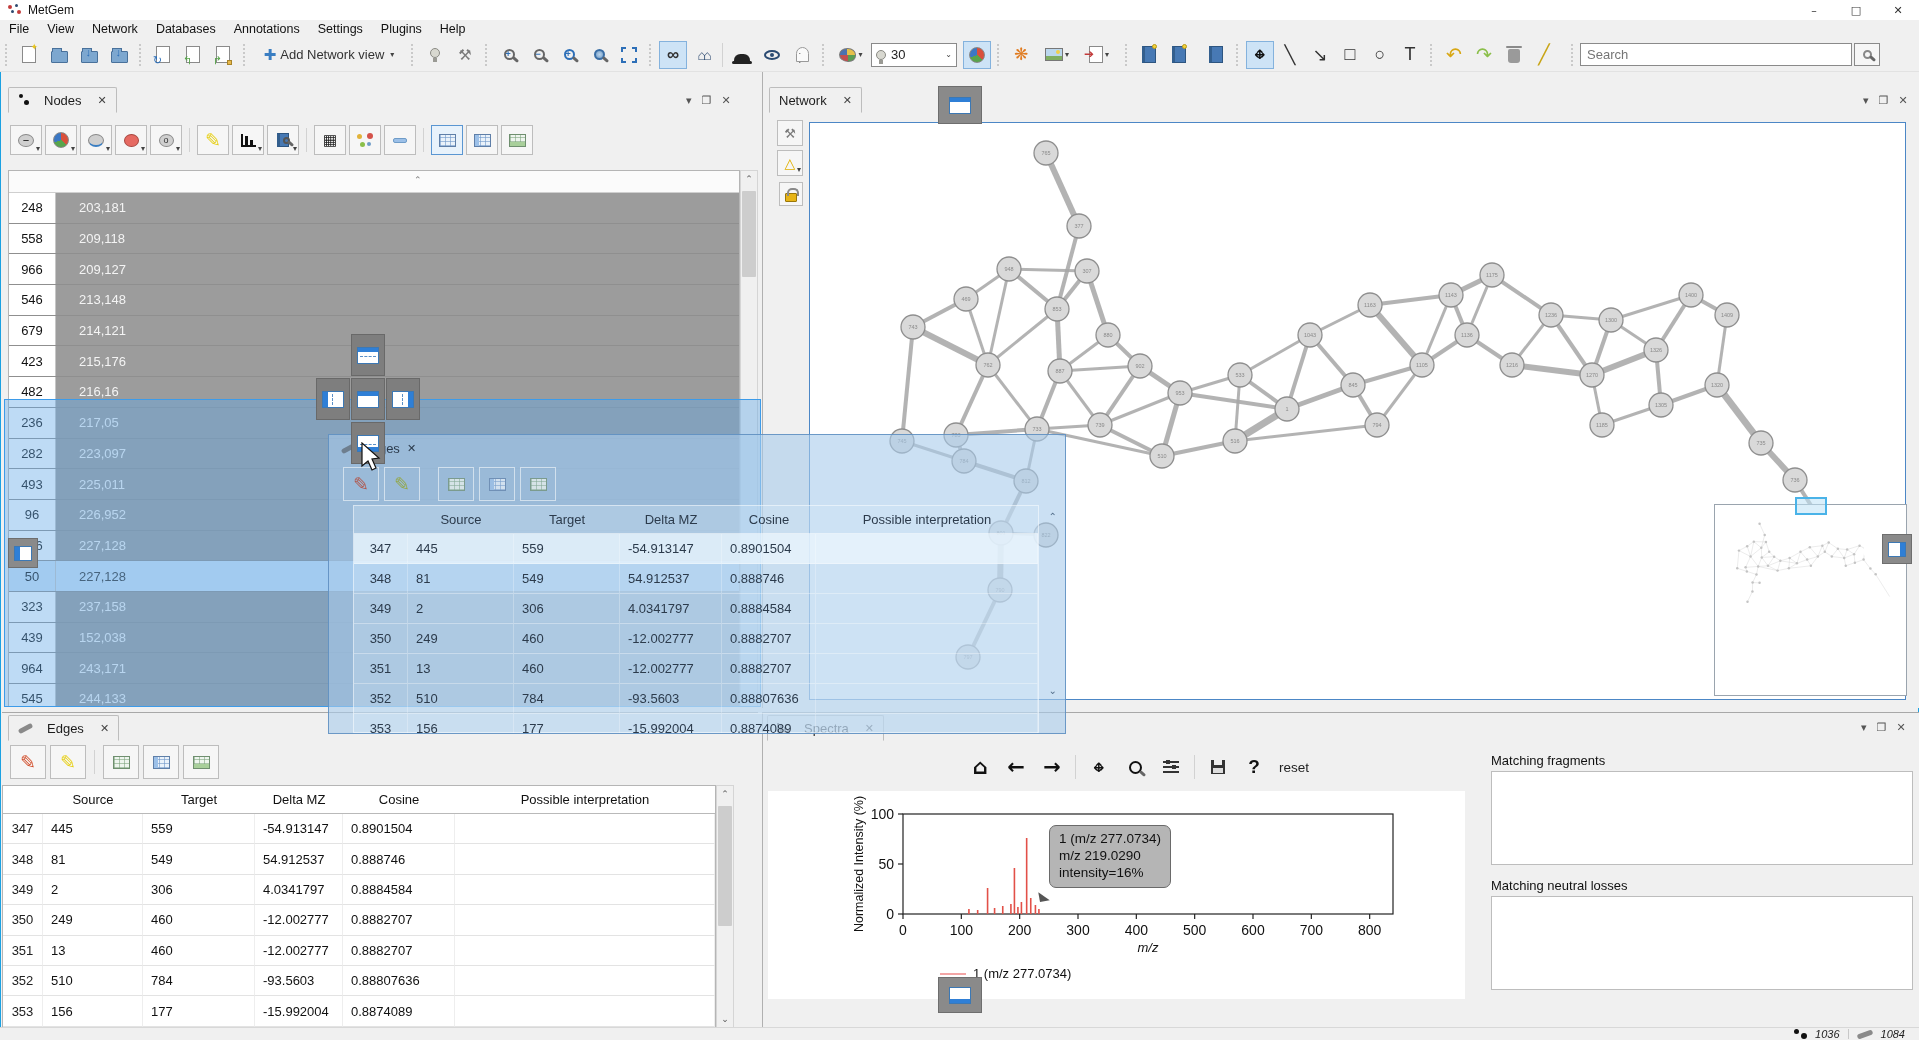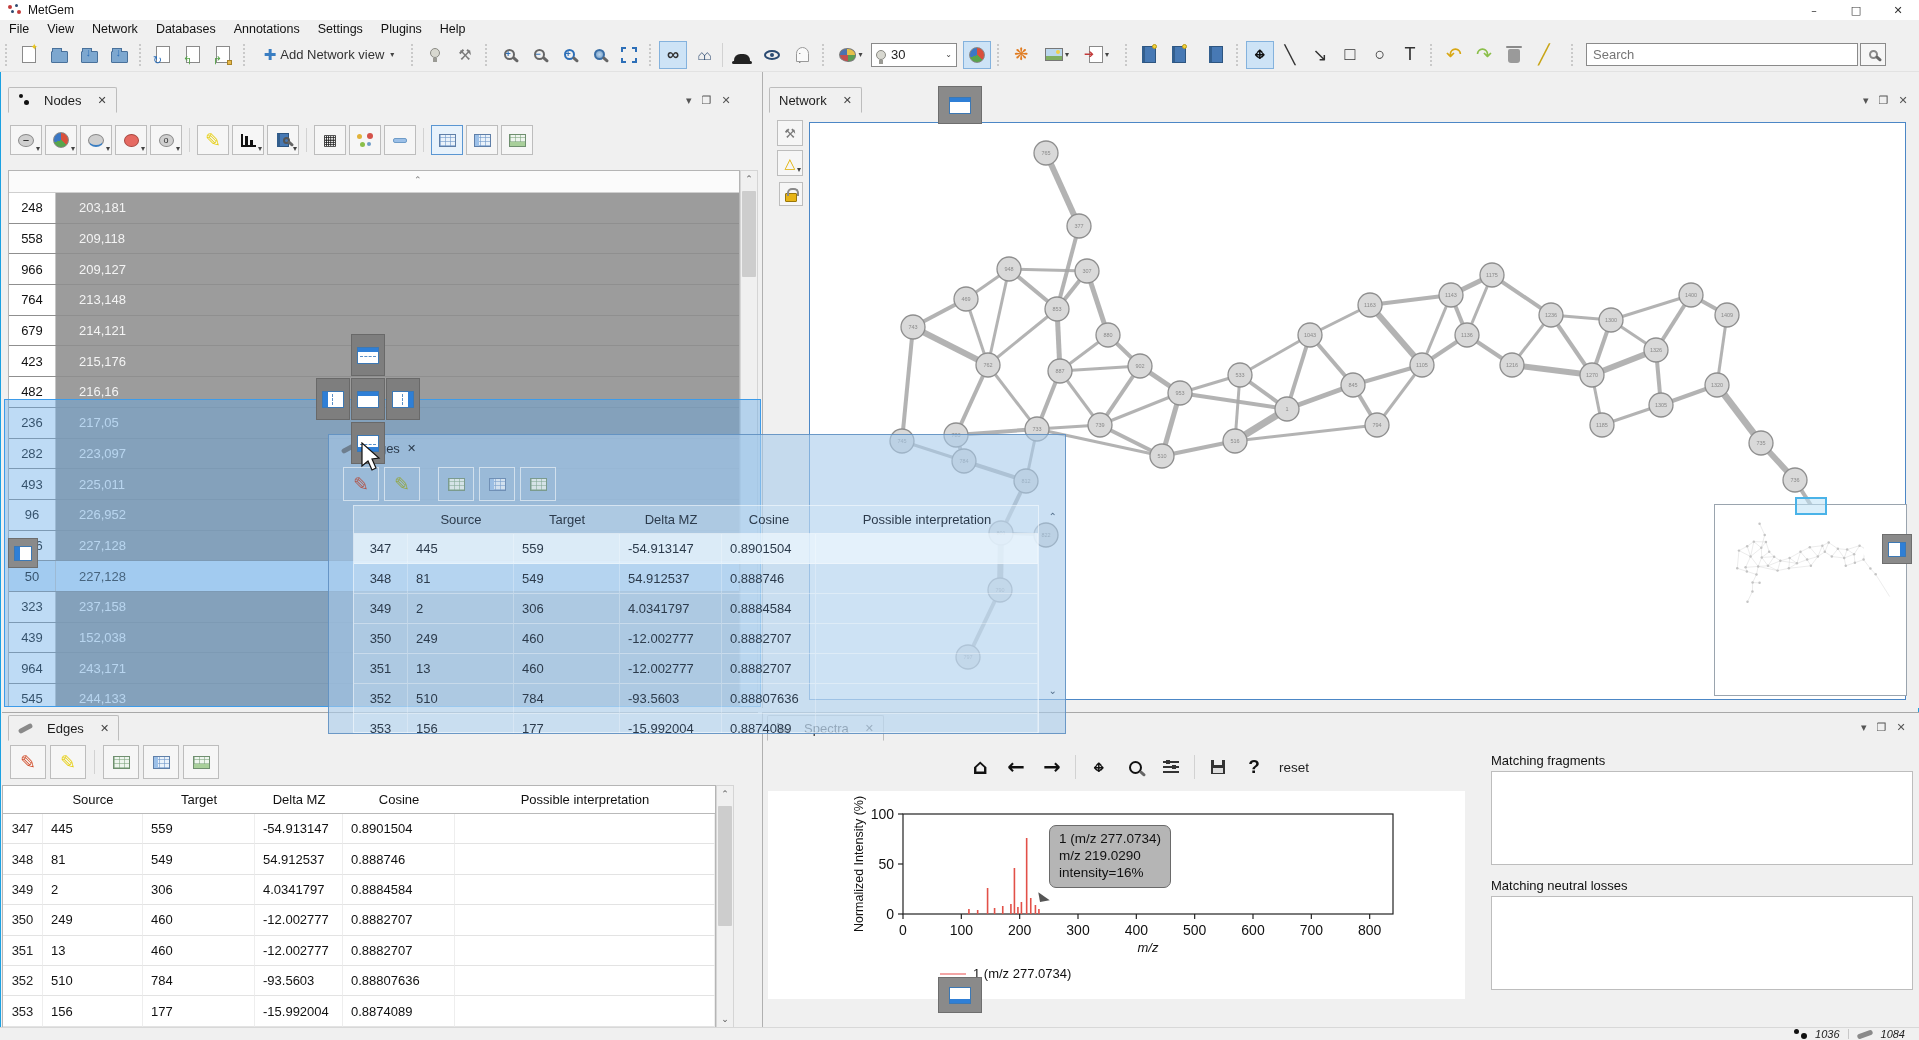--- a/index.html
+++ b/index.html
@@ -319,21 +319,21 @@
   <span class="tbtn g" style="color:#8bbf4a;font-size:19px">
       <span>↷</span>
     </span>
   <span class="tbtn">
       <span class="ic-trash"></span>
     </span>
   <span class="tbtn g" style="color:#c8a415;font-size:19px;font-weight:bold">
       <span>╱</span>
     </span>
   <span class="handle" style="margin-left:12px"></span>
-  <span style="display:flex;align-items:flex-start;margin-left:6px">
+  <span style="display:flex;align-items:flex-start;">
     <input id="searchbox" style="width: 272px; height: 23px; border: 1px solid rgb(138, 138, 138); padding: 0px 6px; font-size: 13px; color: rgb(85, 85, 85);" placeholder="Search">
     <span class="tbtn" style="border:1px solid #8a8a8a;height:23px;min-width:26px;margin-left:2px;background:#f6f6f6">
         <span class="ic-mag" style="width:9px;height:9px;border-color:#888"></span>
       </span>
   </span>
 </div>
 
 <div class="dock" id="nodes-dock" style="left:2px;top:72px;width:756px;height:636px">
   <div class="tab" style="left:6px;top:15px">
     <span style="position:relative;width:12px;height:12px">
@@ -422,21 +422,21 @@
         </div>
         <div class="nrow">
           <div class="rh">558</div>
           <div class="dc">209,118</div>
         </div>
         <div class="nrow">
           <div class="rh">966</div>
           <div class="dc">209,127</div>
         </div>
         <div class="nrow">
-          <div class="rh">764</div>
+          <div class="rh">546</div>
           <div class="dc">213,148</div>
         </div>
         <div class="nrow">
           <div class="rh">679</div>
           <div class="dc">214,121</div>
         </div>
         <div class="nrow">
           <div class="rh">423</div>
           <div class="dc">215,176</div>
         </div>

